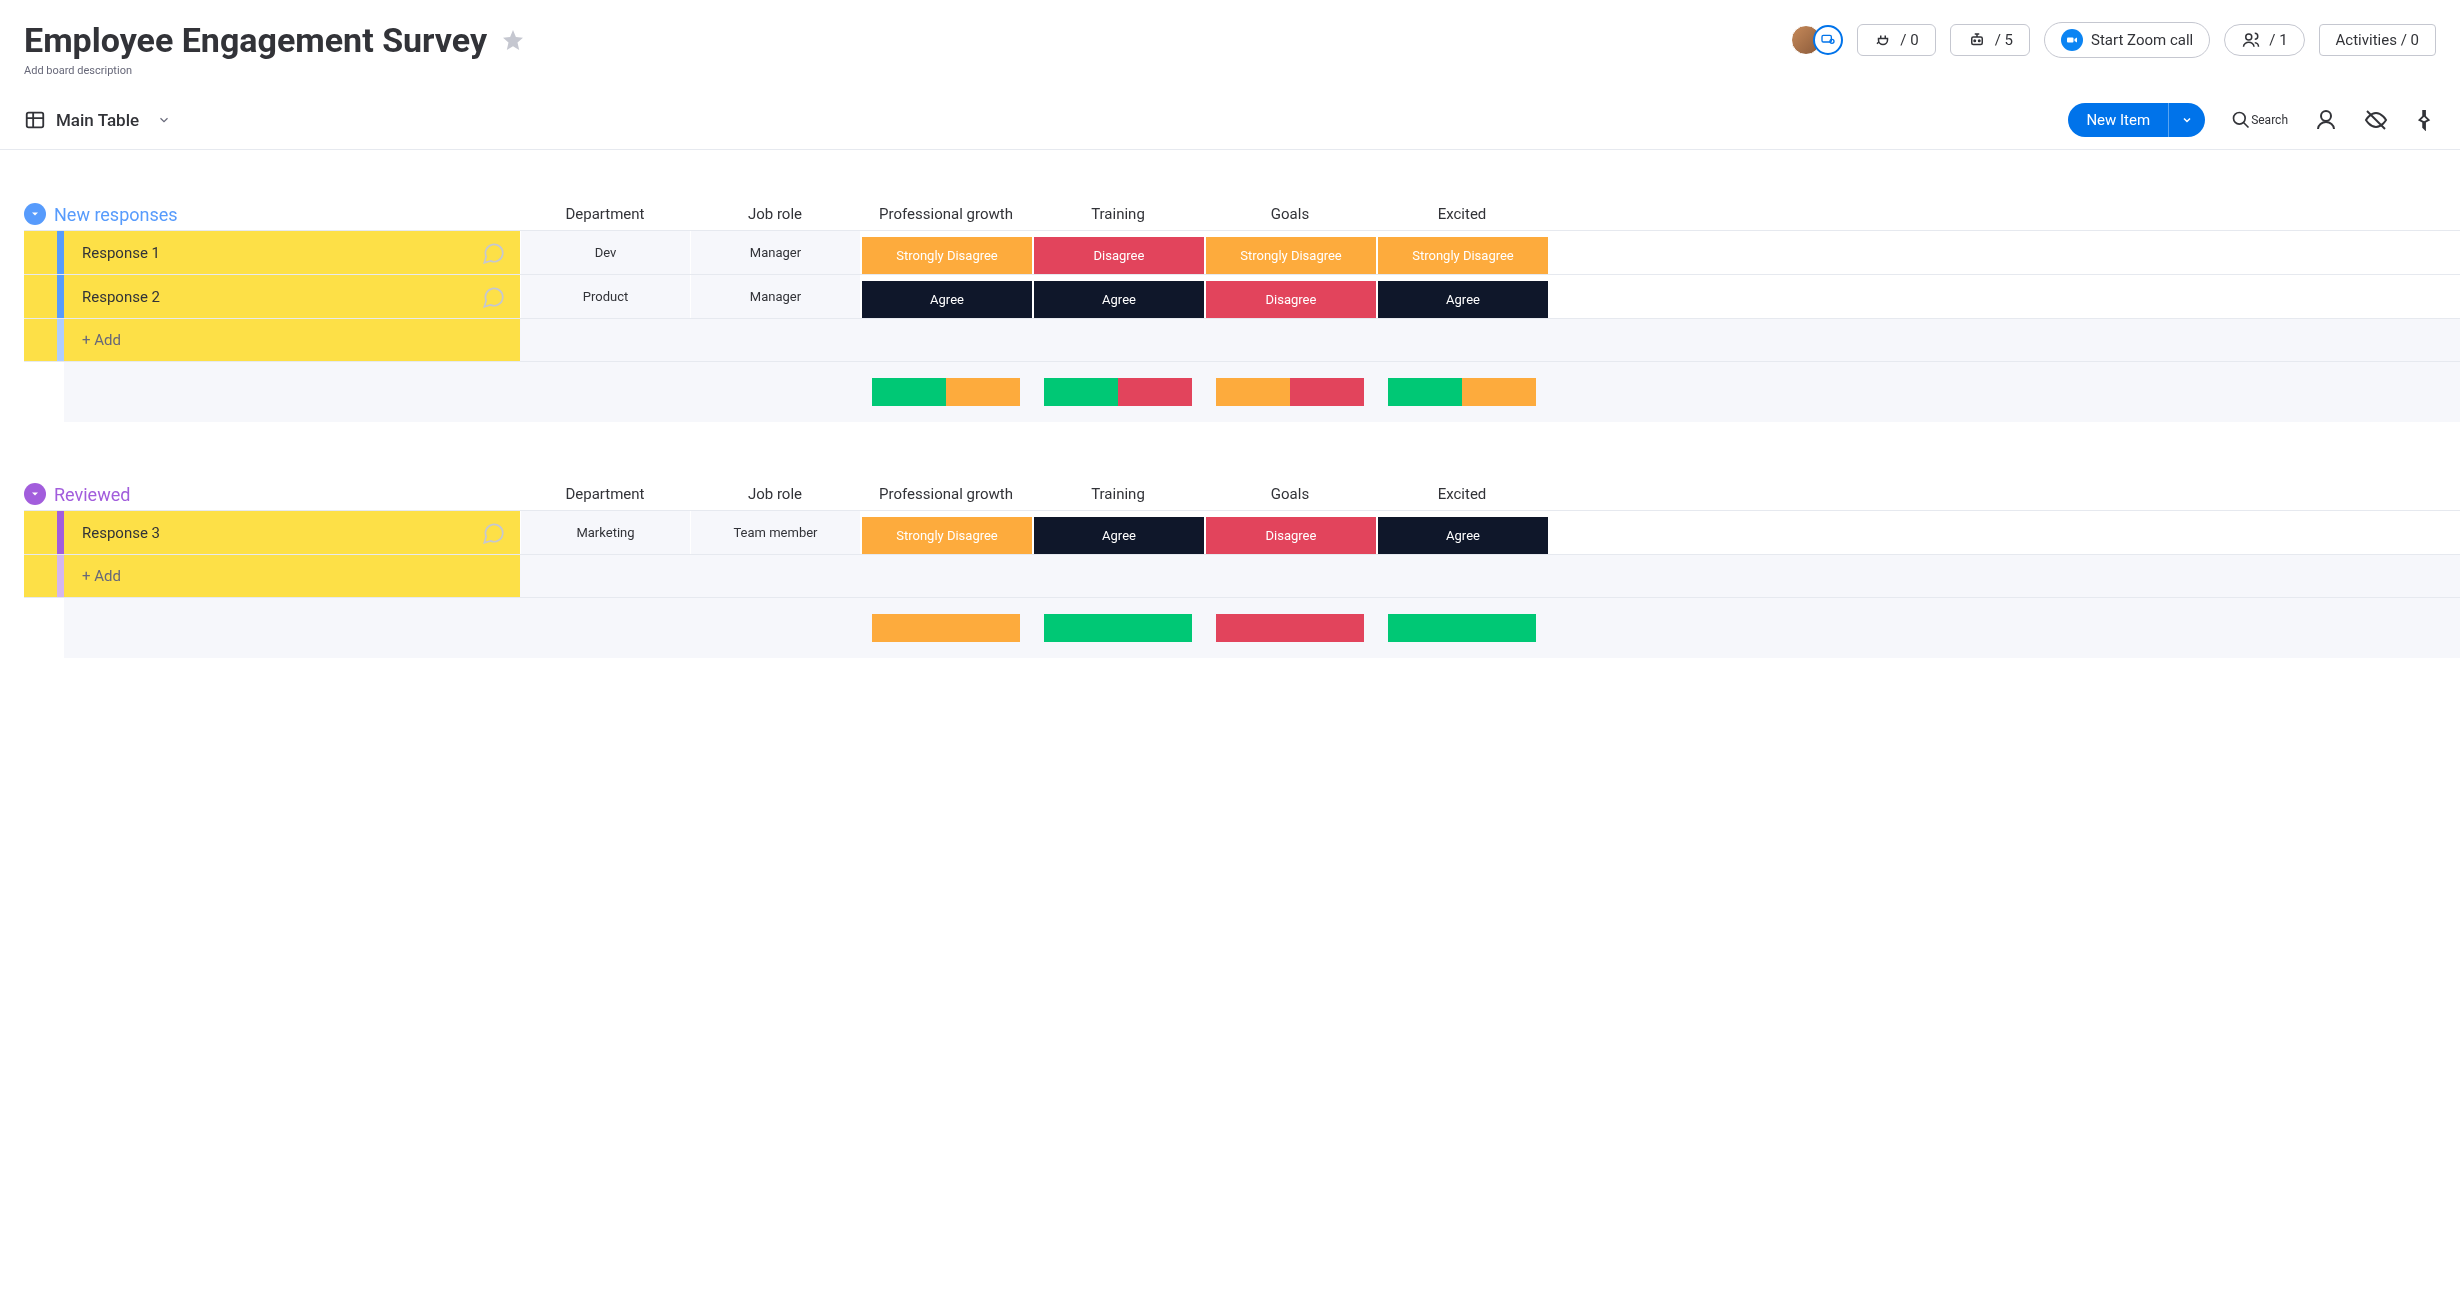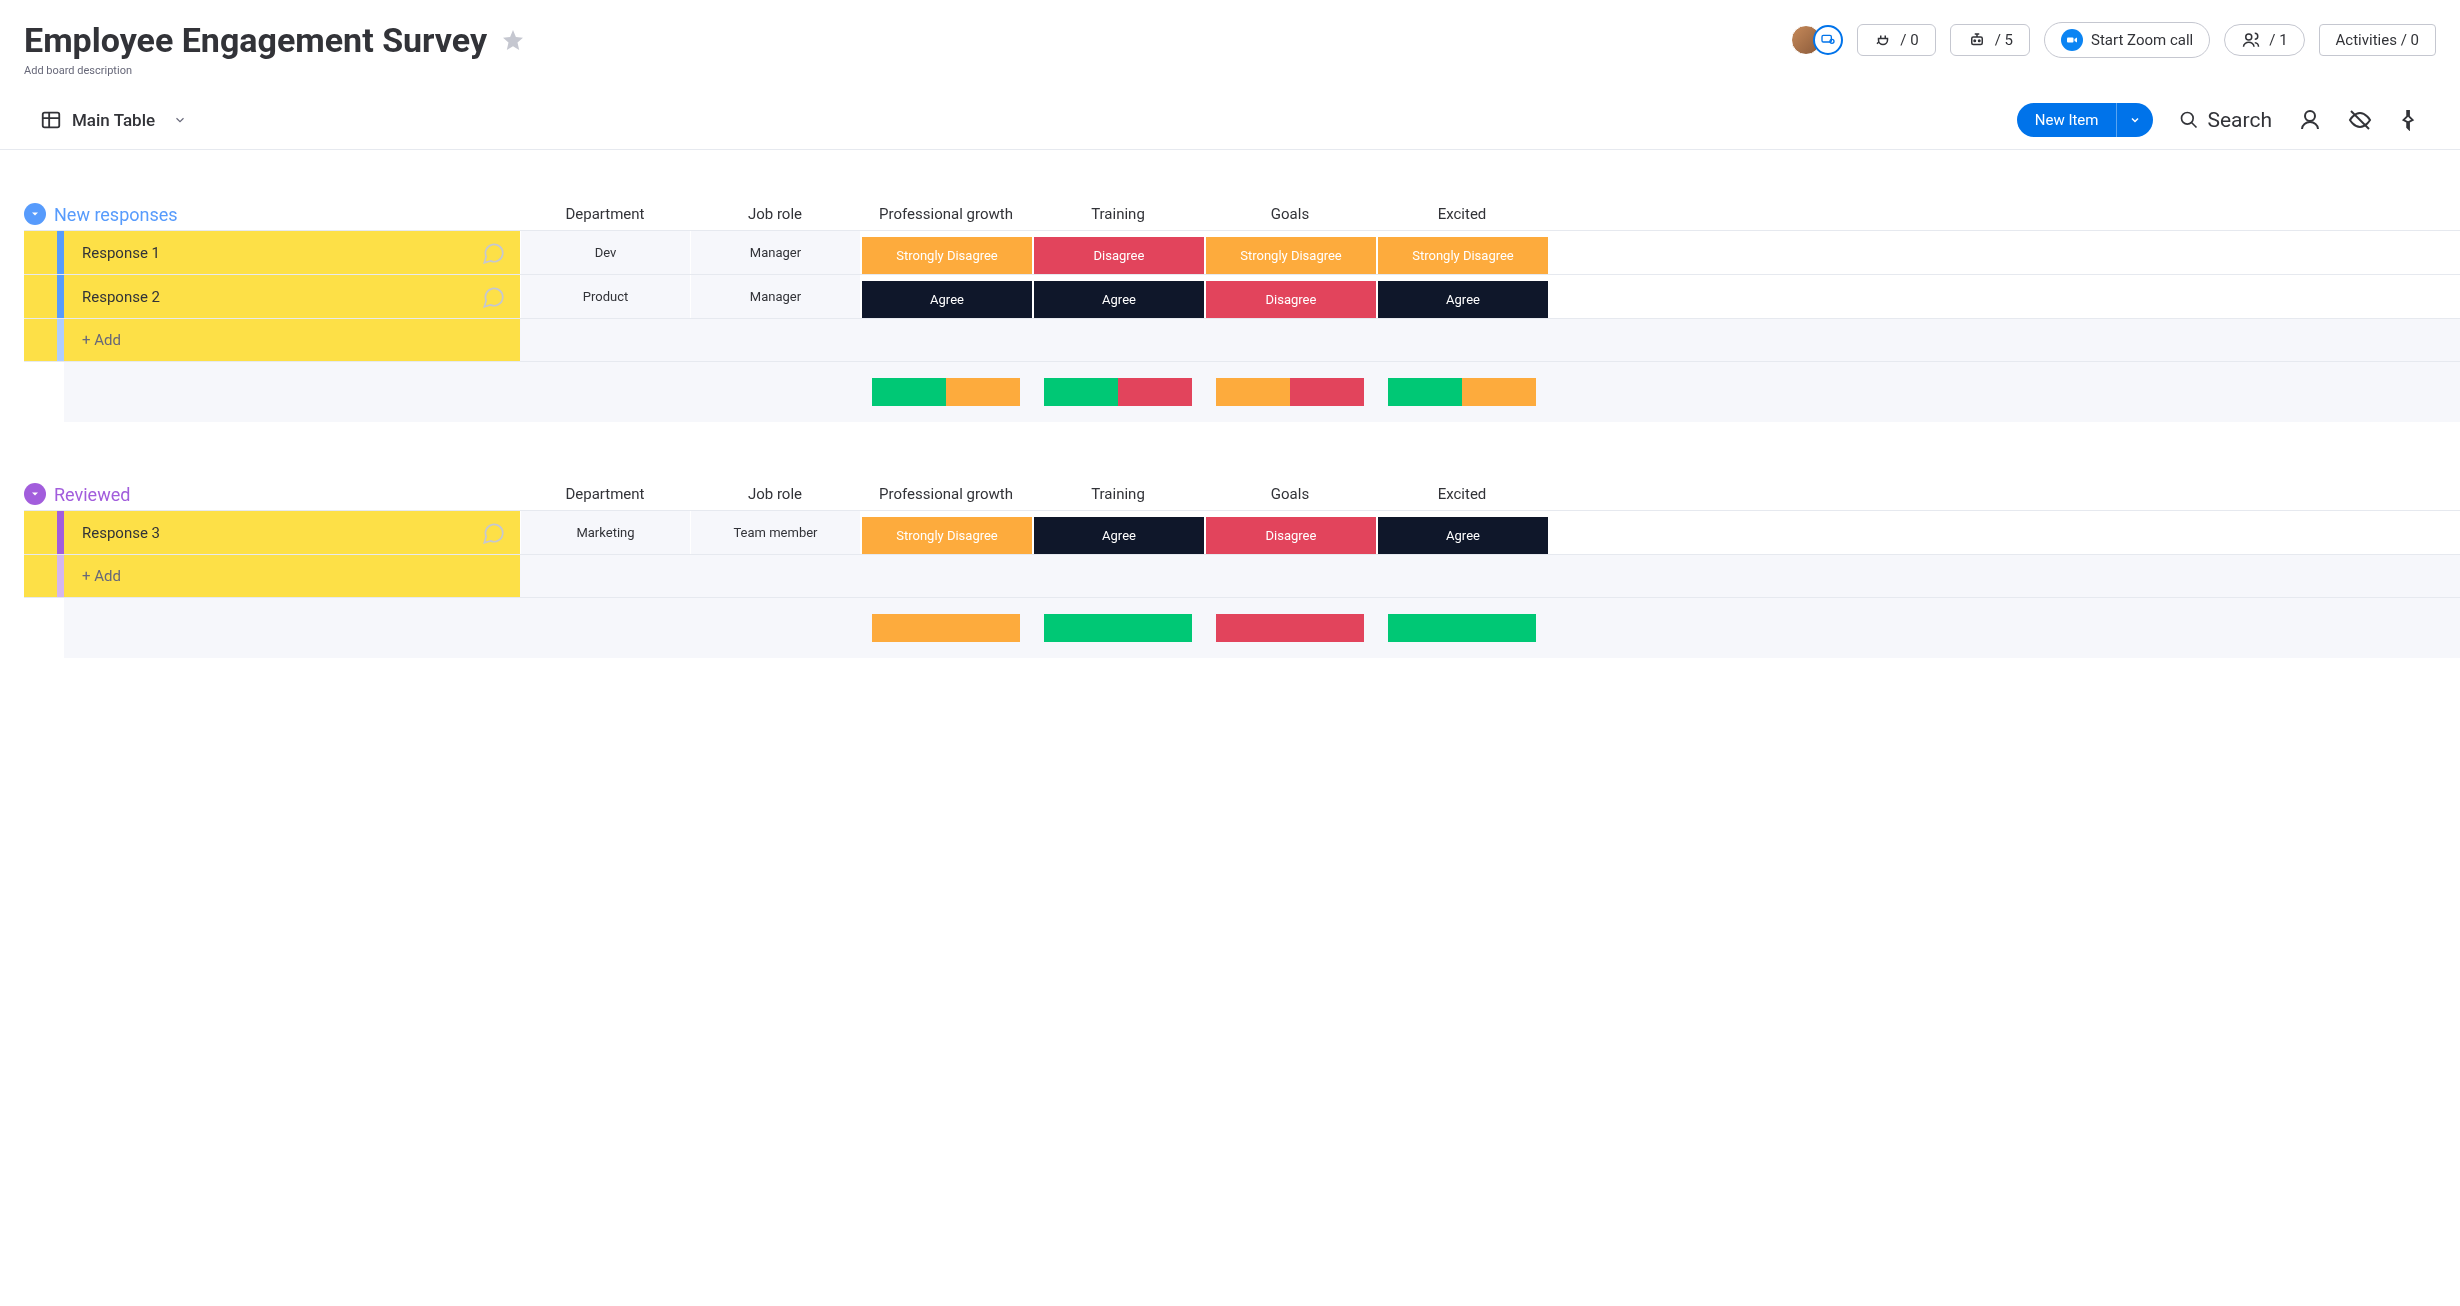--- a/index.html
+++ b/index.html
@@ -67,21 +67,21 @@
     display:flex;align-items:center;justify-content:center;
     color:#fff;
   }
   .subtitle {
     padding: 0 24px 14px 24px;
     color:#676879;
     font-size:11px;
   }
   .toolbar {
     display:flex; align-items:center;
-    padding: 12px 40px;
+    padding: 12px 24px;
     border-bottom:1px solid #e6e9ef;
   }
   .view-tab {
     display:flex; align-items:center; gap:10px;
     font-size:17px; font-weight:500;
     color:#323338;
   }
   .toolbar-right {
     margin-left:auto;
     display:flex; align-items:center; gap:26px;
@@ -93,21 +93,21 @@
     border-radius:20px;
     overflow:hidden;
     font-size:15px;
   }
   .btn-primary .label { padding:8px 18px; }
   .btn-primary .chev {
     padding:8px 12px;
     border-left:1px solid rgba(255,255,255,.35);
     display:flex; align-items:center;
   }
-  .search-group { display:flex; align-items:center; gap:8px; font-size:21px;text-align:right; }
+  .search-group { display:flex; align-items:center; gap:0; font-size:12px;text-align:right; }
   .icon-btn { display:flex; align-items:center; justify-content:center; color:#323338; }
 
   .board-body { padding: 48px 0 0 24px; }
 
   .group { margin-bottom: 56px; }
   .group-header-row {
     display:flex; align-items:center;
     height:32px;
   }
   .group-collapse {

